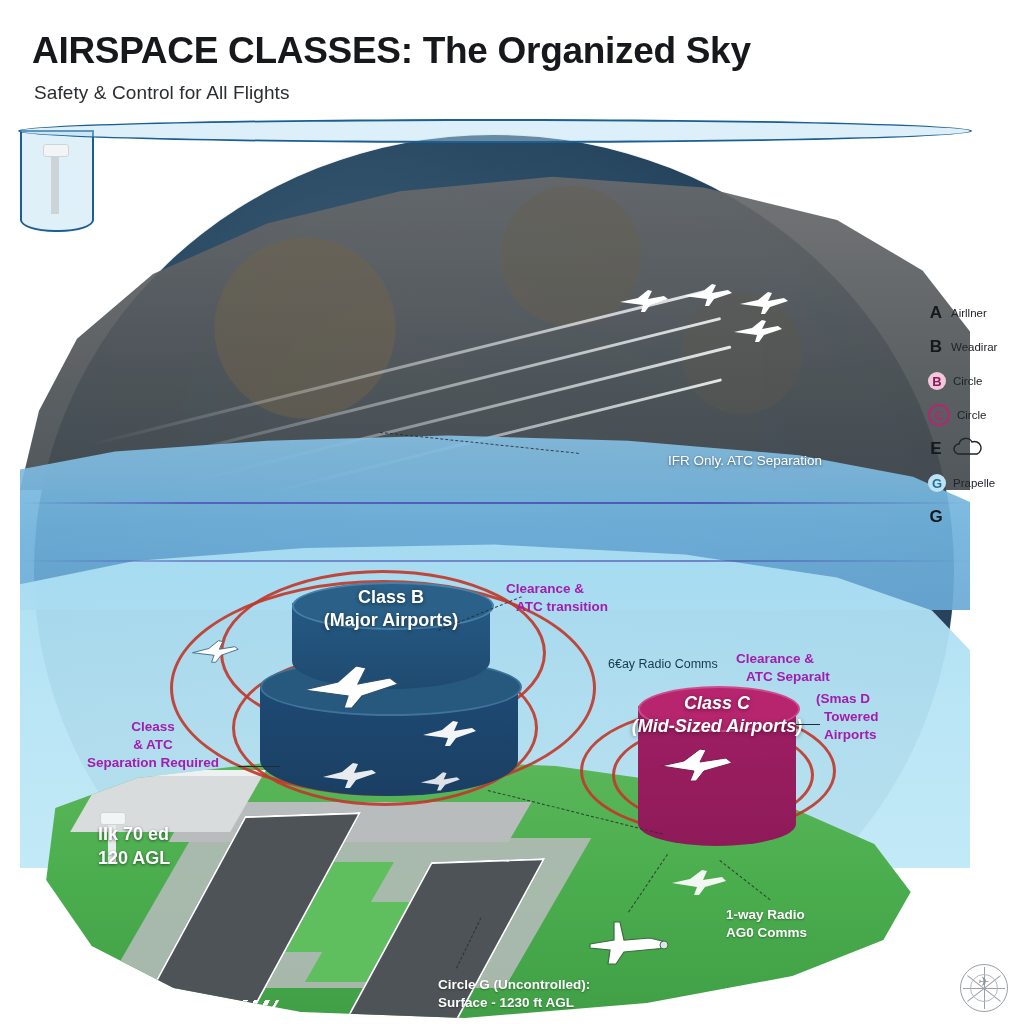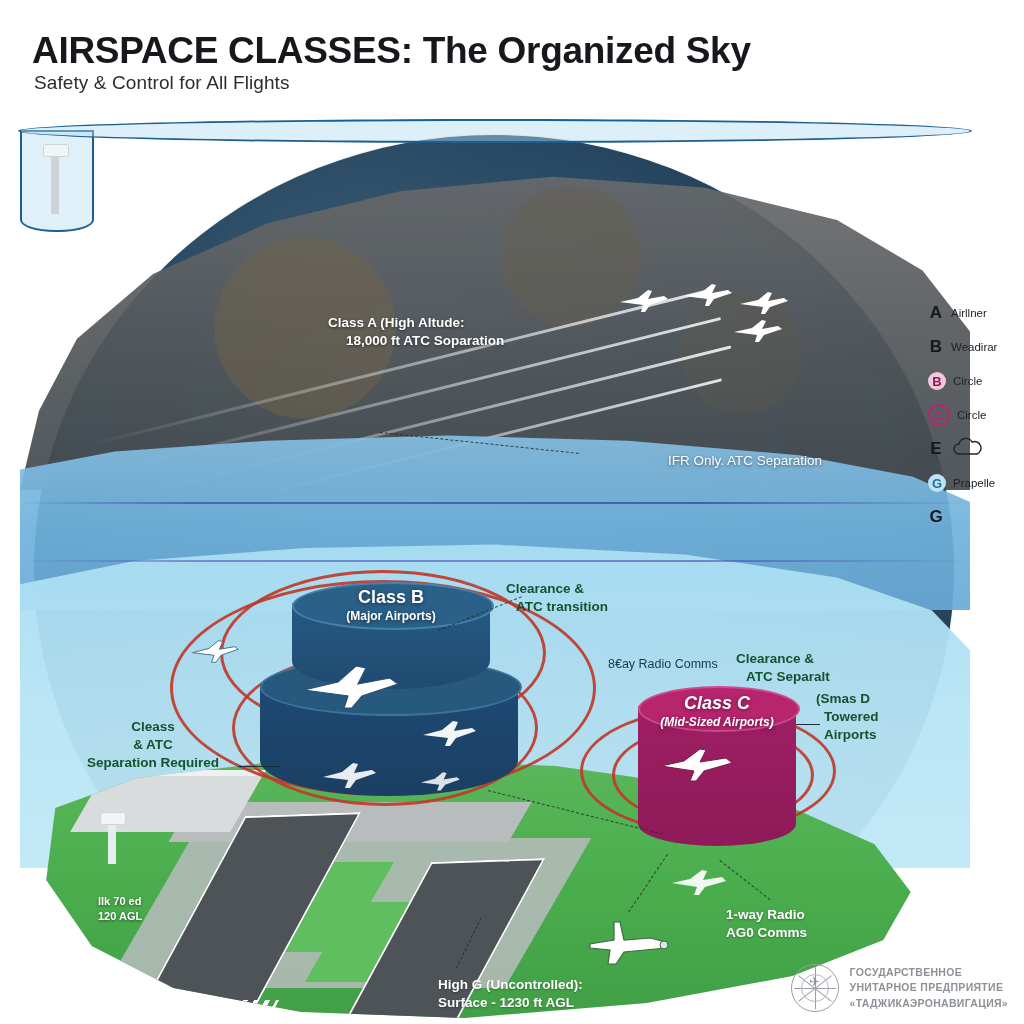--- a/index.html
+++ b/index.html
@@ -11,21 +11,21 @@
   }
   #root{position:absolute;inset:0;}
 
   
   .hdr{position:absolute;left:32px;top:30px;}
   .hdr h1{
     margin:0;font-size:37px;font-weight:700;color:#16181b;
     letter-spacing:-0.3px;white-space:nowrap;
   }
   .hdr h2{
-    margin:0 0 0 2px;font-size:19px;font-weight:400;color:#2a2d31;
+    margin:10px 0 0 2px;font-size:19px;font-weight:400;color:#2a2d31;
     letter-spacing:0.1px;
   }
 
   
   .scene{position:absolute;left:20px;top:130px;width:950px;height:880px;}
   .globe{
     position:absolute;left:14px;top:5px;width:920px;height:870px;
     border-radius:50%;
     background:
       radial-gradient(circle at 36% 26%, #5f86a8 0%, #3d6b90 26%, #2d5578 52%, #1f3f5e 76%, #16304a 100%);
@@ -104,26 +104,26 @@
   .classD{left:824px;top:632px;width:70px;height:98px;border:2px solid #1c5f92;border-radius:0 0 35px 35px/0 0 12px 12px;background:rgba(150,205,235,.30);}
   .classD .dtop{position:absolute;left:-2px;top:-11px;width:100%;height:20px;border:2px solid #1c5f92;border-radius:50%;background:rgba(180,220,240,.45);}
 
   
   .ring{position:absolute;border:3px solid #c0392b;border-radius:50%;opacity:.92;}
   .ringC{position:absolute;border:3px solid #c0392b;border-radius:50%;opacity:.92;}
 
   
   .lbl{position:absolute;font-size:13.5px;line-height:1.35;}
   .lbl-white{color:#ffffff;font-weight:700;text-shadow:0 1px 3px rgba(0,0,0,.55);}
-  .lbl-dark{color:#14532d;font-weight:700;}
+  .lbl-dark{color:#a21caf;font-weight:700;}
   .lbl-plain{color:#17384f;font-weight:400;}
   .cyl-label{position:absolute;text-align:center;color:#fff;font-weight:700;
     text-shadow:0 1px 4px rgba(0,0,0,.5);line-height:1.25;}
   .cyl-label .big{font-size:18px;display:block;}
-  .cyl-label .sub{font-size:12px;display:block;}
+  .cyl-label .sub{font-size:18px;display:block;}
 
   
   .conn{position:absolute;border-top:1.6px dashed #2b2b2b;opacity:.85;transform-origin:0 0;}
   .solidconn{position:absolute;border-top:1.6px solid #1d2d3a;}
 
   
   .legend{position:absolute;right:6px;top:300px;width:90px;}
   .lg-row{display:flex;align-items:center;gap:7px;height:26px;margin-bottom:8px;}
   .lg-key{font-size:17px;font-weight:700;color:#15181c;width:16px;text-align:center;}
   .lg-dot{position:relative;width:18px;height:18px;display:flex;align-items:center;justify-content:center;
@@ -197,24 +197,20 @@
       <svg width="52" height="26" viewBox="0 0 52 26">
           <path fill="#ffffff" d="M2 14 L20 10 L30 2 L34 3 L30 11 L46 8 L50 11 L32 17 L27 24 L23 24 L25 17 Z"></path>
         </svg>
     </div>
     <div class="plane" style="left:712px;top:188px;">
       <svg width="52" height="26" viewBox="0 0 52 26">
           <path fill="#ffffff" d="M2 14 L20 10 L30 2 L34 3 L30 11 L46 8 L50 11 L32 17 L27 24 L23 24 L25 17 Z"></path>
         </svg>
     </div>
 
-    <div class="lbl lbl-white" style="left:308px;top:184px;">
-      <div>Class A (High Altude:</div>
-      <div style="padding-left:18px">18,000 ft  ATC Soparation</div>
-    </div>
 
     <div class="layerB"></div>
     <div class="divline" style="top:372px;"></div>
     <div class="lbl lbl-white" style="left:648px;top:322px;font-weight:400;">IFR Only. ATC Separation</div>
 
     <div class="layerC"></div>
     <div class="divline" style="top:430px;opacity:.55;"></div>
 
     <div class="ground">
 
@@ -225,21 +221,21 @@
       <div class="bldg" style="left:60px;top:28px;width:160px;height:56px;transform:skewX(-30deg);"></div>
 
       <div class="runway" style="left:160px;top:72px;width:110px;height:210px;transform:skewX(-30deg) rotate(-2deg);"></div>
       <div class="runway" style="left:350px;top:118px;width:108px;height:196px;transform:skewX(-30deg) rotate(-2deg);"></div>
       <div class="stripes" style="left:166px;top:258px;width:80px;transform:skewX(-30deg);"></div>
 
     </div>
 
     <div class="tower" style="left:88px;top:690px;height:44px;"></div>
     <div class="towercap" style="left:80px;top:682px;"></div>
-    <div class="lbl lbl-white" style="left:78px;top:764px;font-size:11px;">
+    <div class="lbl lbl-white" style="left:78px;top:692px;font-size:18px;">
       <div>lIk 70 ed</div>
       <div>120 AGL</div>
     </div>
 
     <div class="ring" style="left:150px;top:450px;width:420px;height:210px;"></div>
     <div class="ring" style="left:200px;top:440px;width:320px;height:160px;"></div>
     <div class="ring" style="left:212px;top:520px;width:300px;height:150px;"></div>
 
     <div class="cyl classB-lo">
       <div class="body"></div>
@@ -321,42 +317,42 @@
     </div>
     <div class="solidconn" style="left:218px;top:636px;width:42px;"></div>
 
     <div class="lbl lbl-dark" style="left:486px;top:450px;">
       <div>Clearance &amp;</div>
       <div style="padding-left:10px">ATC transition</div>
     </div>
     <div class="conn" style="left:418px;top:500px;width:90px;transform:rotate(-22deg);"></div>
     <div class="conn" style="left:360px;top:302px;width:200px;transform:rotate(6deg);"></div>
 
-    <div class="lbl lbl-plain" style="left:588px;top:526px;font-size:12.5px;">8€ay Radio Comms</div>
+    <div class="lbl lbl-plain" style="left:588px;top:526px;font-size:12.5px;">6€ay Radio Comms</div>
 
     <div class="lbl lbl-dark" style="left:716px;top:520px;">
       <div>Clearance &amp;</div>
       <div style="padding-left:10px">ATC Separalt</div>
     </div>
 
     <div class="lbl lbl-dark" style="left:796px;top:560px;">
       <div>(Smas D</div>
       <div style="padding-left:8px">Towered</div>
       <div style="padding-left:8px">Airports</div>
     </div>
     <div class="solidconn" style="left:776px;top:594px;width:24px;"></div>
 
     <div class="lbl" style="left:706px;top:776px;color:#ffffff;font-weight:700;text-shadow:0 1px 2px rgba(0,0,0,.35);">
       <div>1-way Radio</div>
       <div>AG0 Comms</div>
     </div>
     <div class="conn" style="left:700px;top:730px;width:64px;transform:rotate(38deg);"></div>
 
     <div class="lbl" style="left:418px;top:846px;color:#ffffff;font-weight:700;text-shadow:0 1px 2px rgba(0,0,0,.35);">
-      <div>High G (Uncontrolled):</div>
+      <div>Circle G (Uncontrolled):</div>
       <div>Surface - 1230 ft AGL</div>
     </div>
     <div class="conn" style="left:436px;top:838px;width:56px;transform:rotate(-64deg);"></div>
     <div class="conn" style="left:468px;top:660px;width:180px;transform:rotate(14deg);"></div>
     <div class="conn" style="left:608px;top:782px;width:70px;transform:rotate(-56deg);"></div>
   </div>
 
   <div class="legend">
     <div class="lg-row">
       <span class="lg-key">A</span>
@@ -394,20 +390,15 @@
 
   <div class="logo">
     <div class="logo-mark">
       <div class="hline"></div>
         <div class="vline"></div>
       <div class="d1"></div>
         <div class="d2"></div>
       <div class="inner"></div>
       <div class="pl">✈</div>
     </div>
-    <div class="logo-txt">
-      <div>ГОСУДАРСТВЕННОЕ</div>
-      <div>УНИТАРНОЕ ПРЕДПРИЯТИЕ</div>
-      <div>«ТАДЖИКАЭРОНАВИГАЦИЯ»</div>
-    </div>
   </div>
 
 </div>
 
 </body></html>

